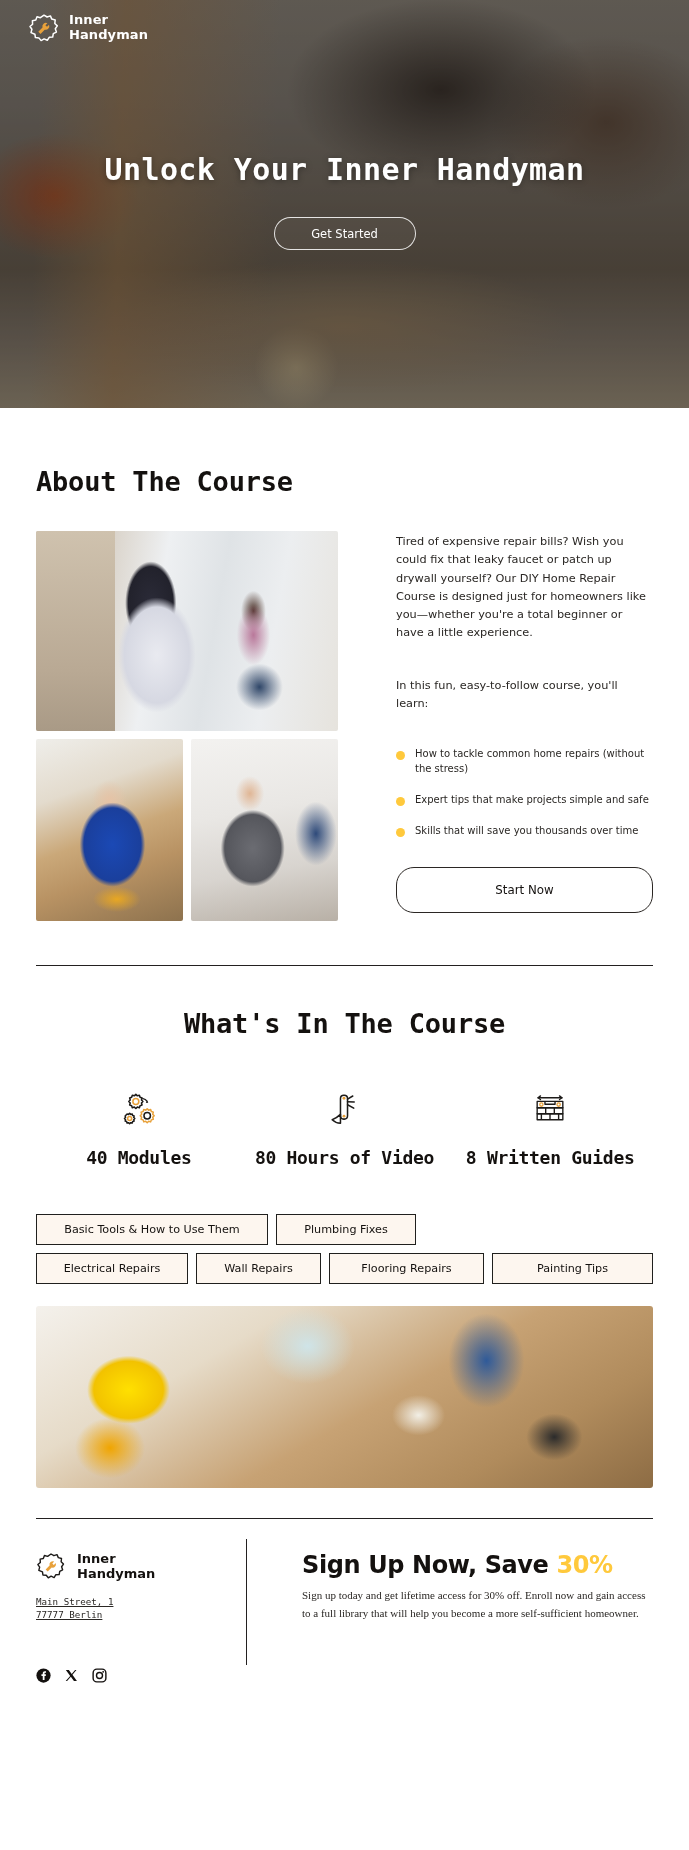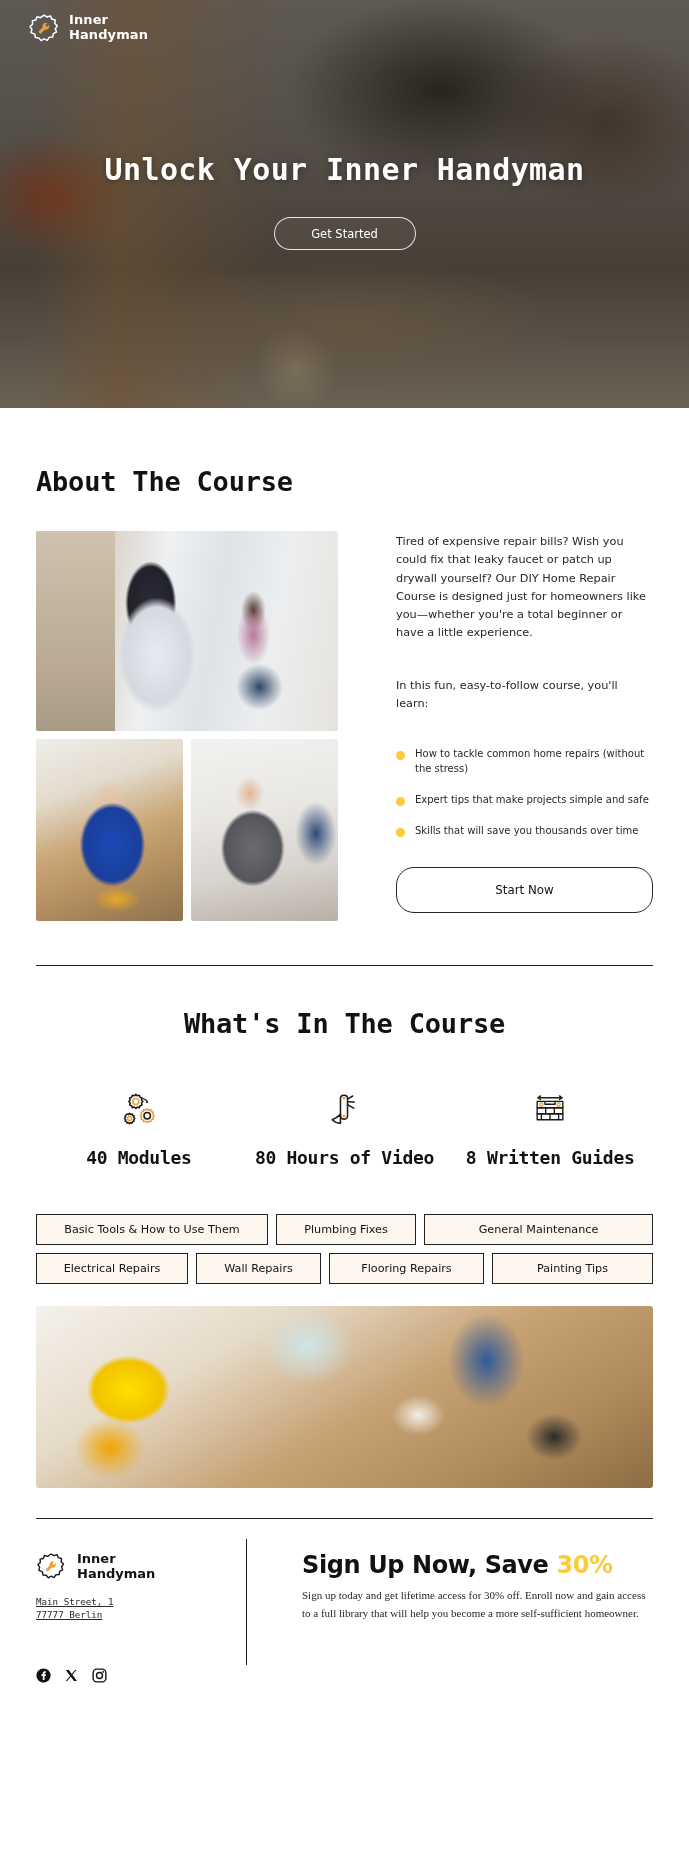--- a/index.html
+++ b/index.html
@@ -346,21 +346,20 @@
           </svg>
         </div>
         <div class="feature-label">8 Written Guides</div>
       </div>
     </div>
 
     <div class="tags">
       <div class="tag-row">
         <div class="tag" style="flex:0 0 232px">Basic Tools &amp; How to Use Them</div>
         <div class="tag" style="flex:0 0 140px">Plumbing Fixes</div>
-        <div class="tag">General Maintenance</div>
       </div>
       <div class="tag-row">
         <div class="tag" style="flex:0 0 152px">Electrical Repairs</div>
         <div class="tag" style="flex:0 0 125px">Wall Repairs</div>
         <div class="tag" style="flex:0 0 155px">Flooring Repairs</div>
         <div class="tag">Painting Tips</div>
       </div>
     </div>
 
     <div class="banner"></div>

